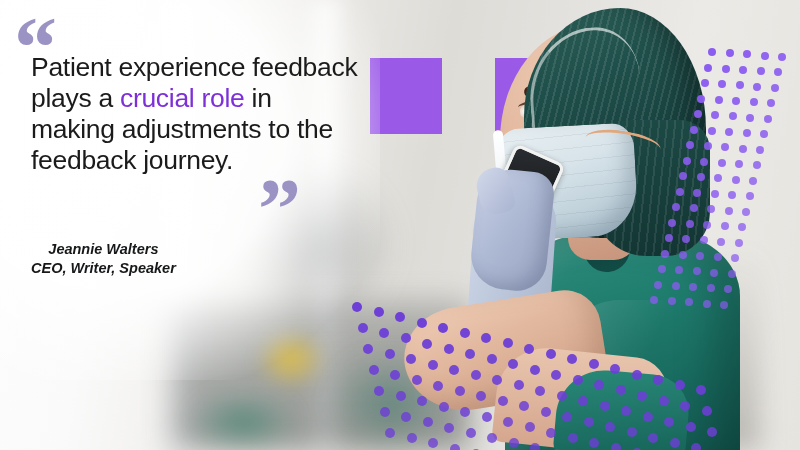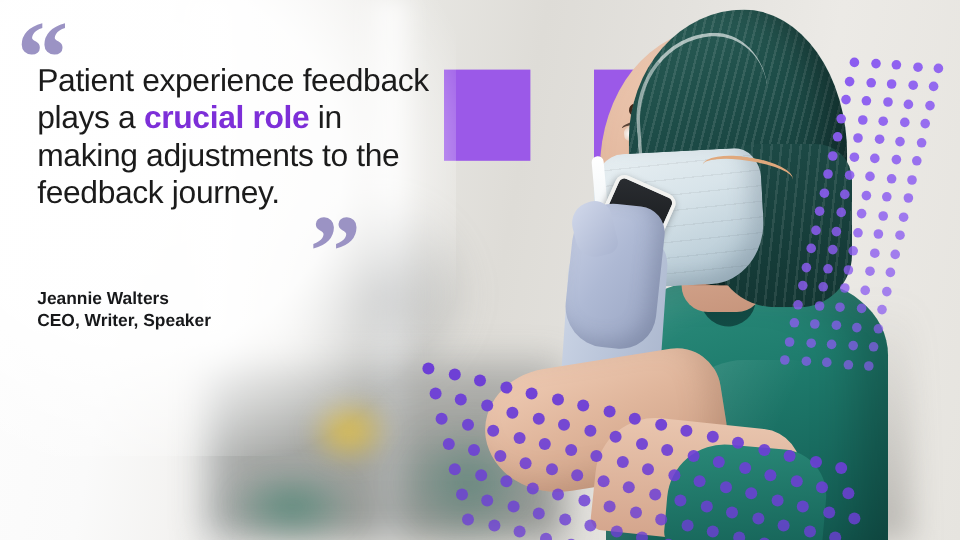--- a/index.html
+++ b/index.html
@@ -278,32 +278,34 @@
     left: 31px; top: 52px; width: 330px;
     margin: 0;
     font-size: 26.5px;
     line-height: 31px;
     letter-spacing: -0.3px;
     color: #1b1b1b;
     font-weight: 400;
   }
   .quote-text .hl {
     color: #7d2fd8;
-    font-weight: 700;
+    font-weight: 400;
   }
 
   .attrib {
     position: absolute;
     left: 31px; top: 240px;
     color: #17181a;
     font-size: 14.5px;
     line-height: 18.5px;
   }
   .attrib .ln1, .attrib .ln2 {
+    font-style: italic;
     font-weight: 700;
+    text-align: center;
   }
   .attrib .ln3 {
     font-weight: 700;
   }
 </style>
 </head>
 <body>
 
 <div id="stage">
 

